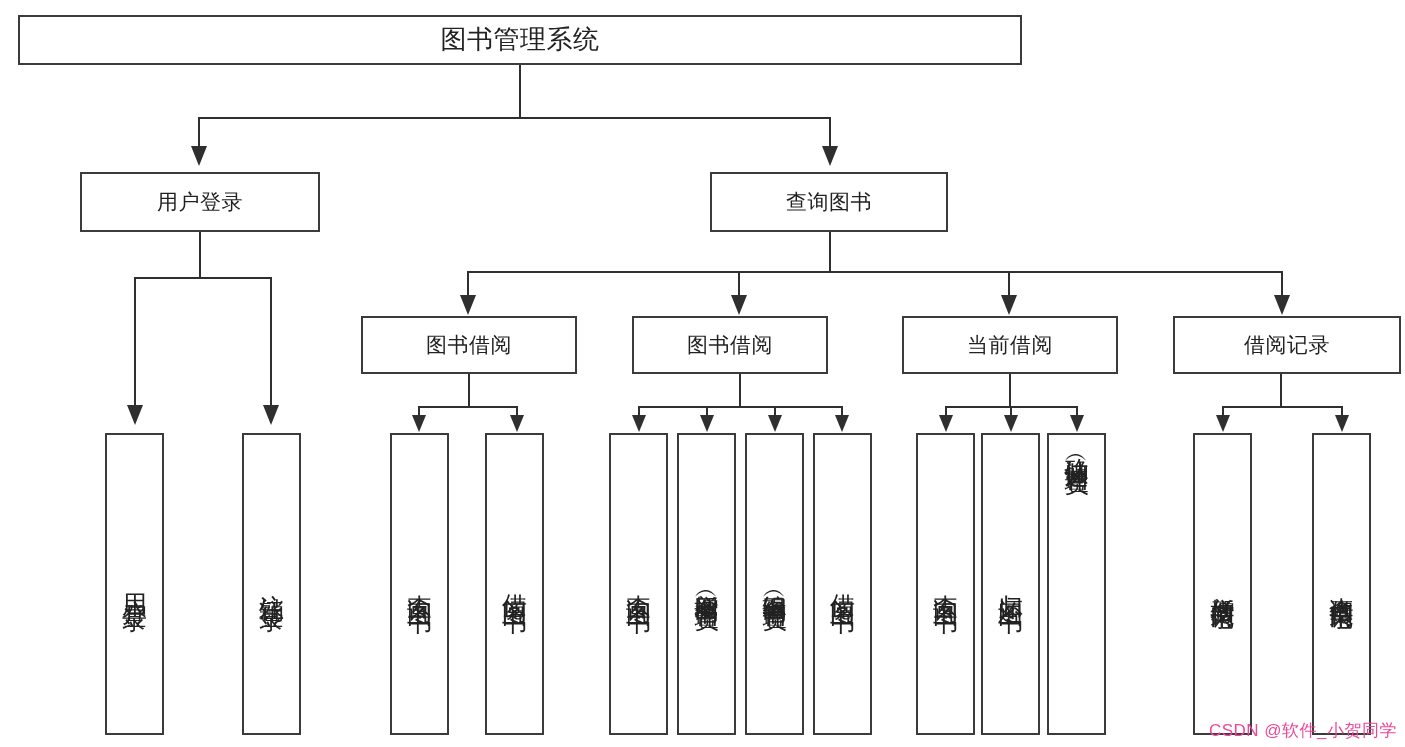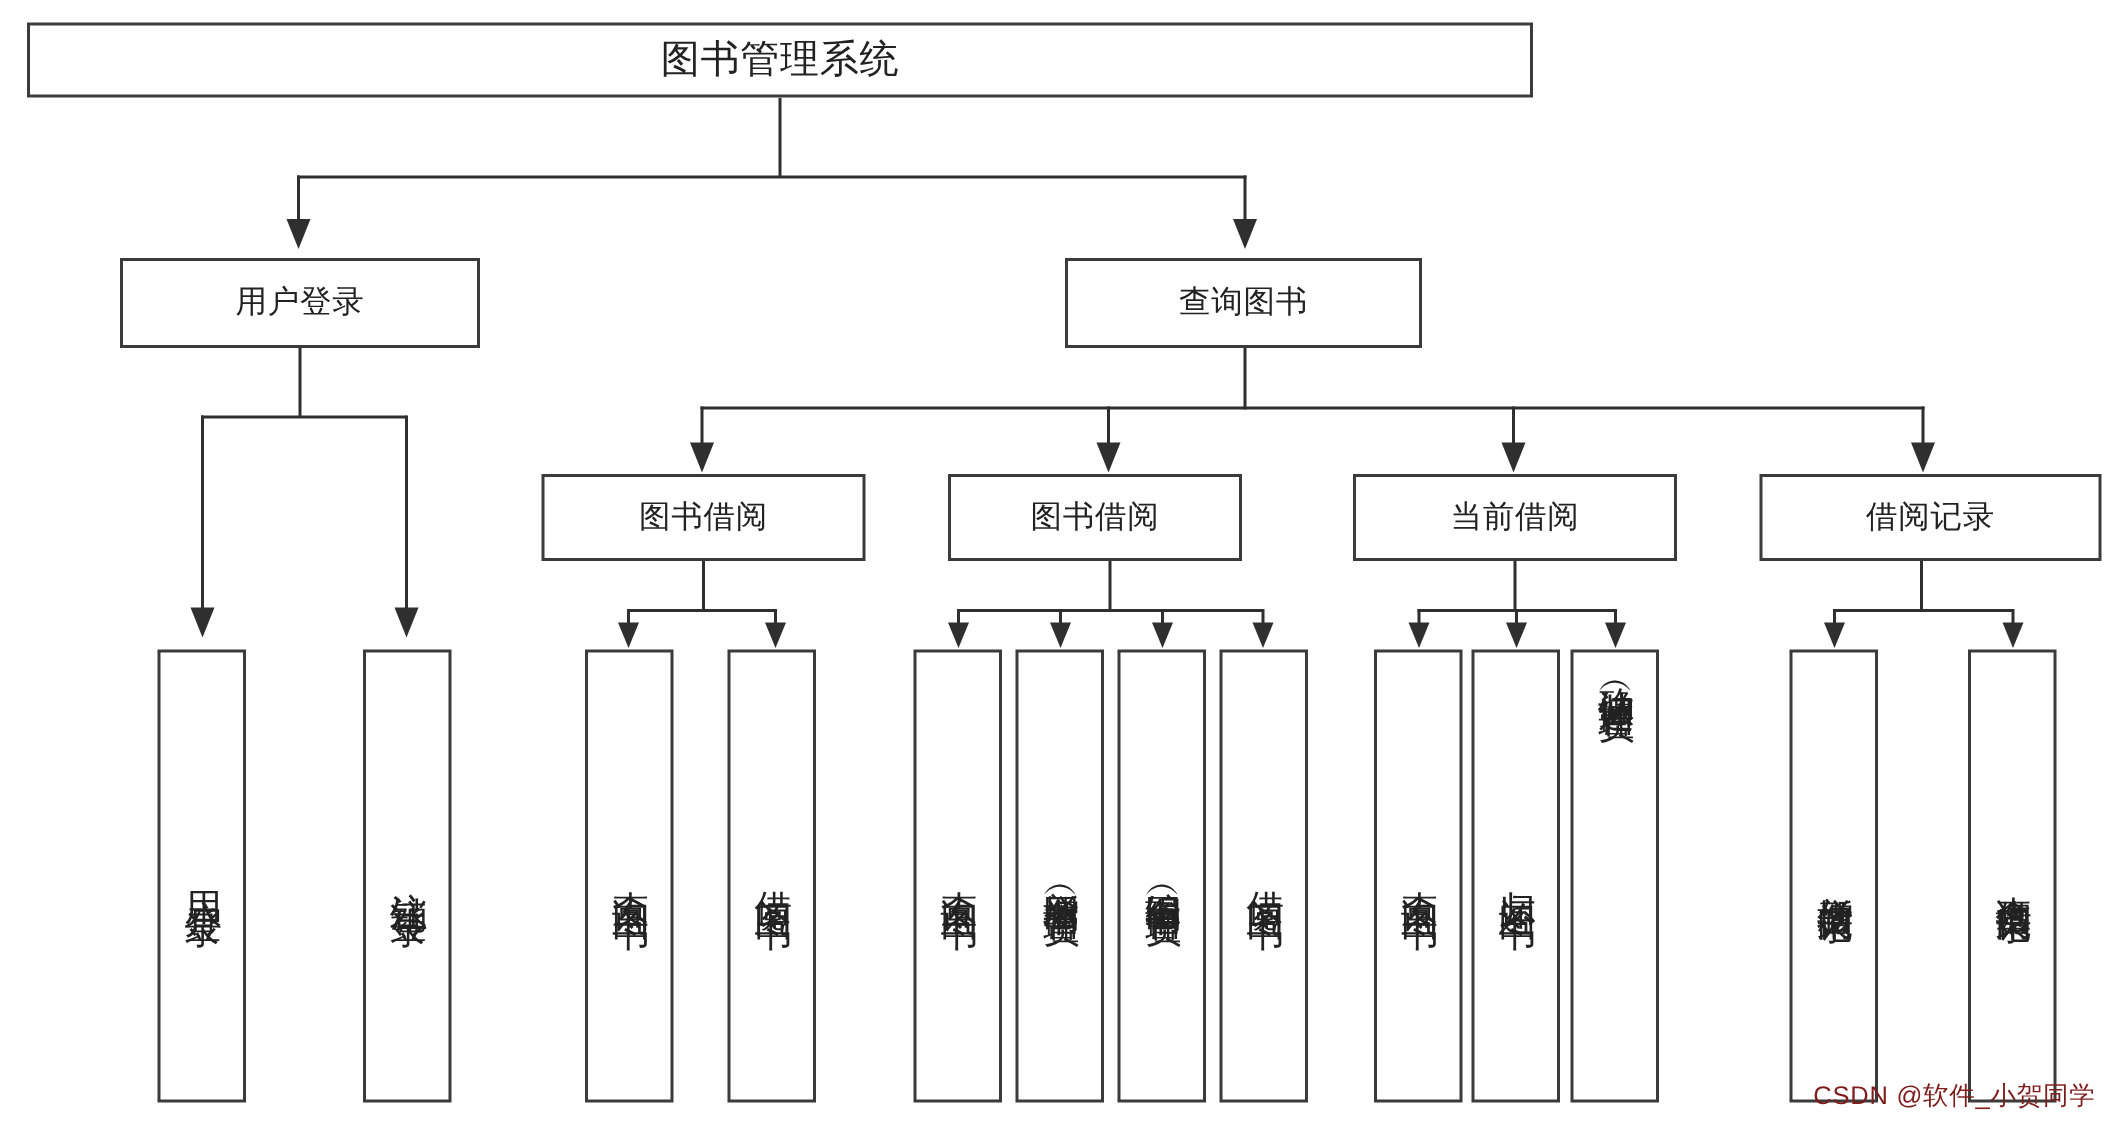--- a/index.html
+++ b/index.html
@@ -56,21 +56,21 @@
     border-left:7px solid transparent;
     border-right:7px solid transparent;
     border-top:17px solid #2f2f2f;
   }
 
   #watermark{
     position:absolute;
     right:8px;
     bottom:5px;
     font-size:17px;
-    color:#7f1d1d;
+    color:#ec4899;
     letter-spacing:0.5px;
     z-index:6;
     white-space:nowrap;
     font-family:"Liberation Sans","DejaVu Sans",sans-serif;
   }
 </style>
 </head>
 <body>
 
 <div id="canvas">

